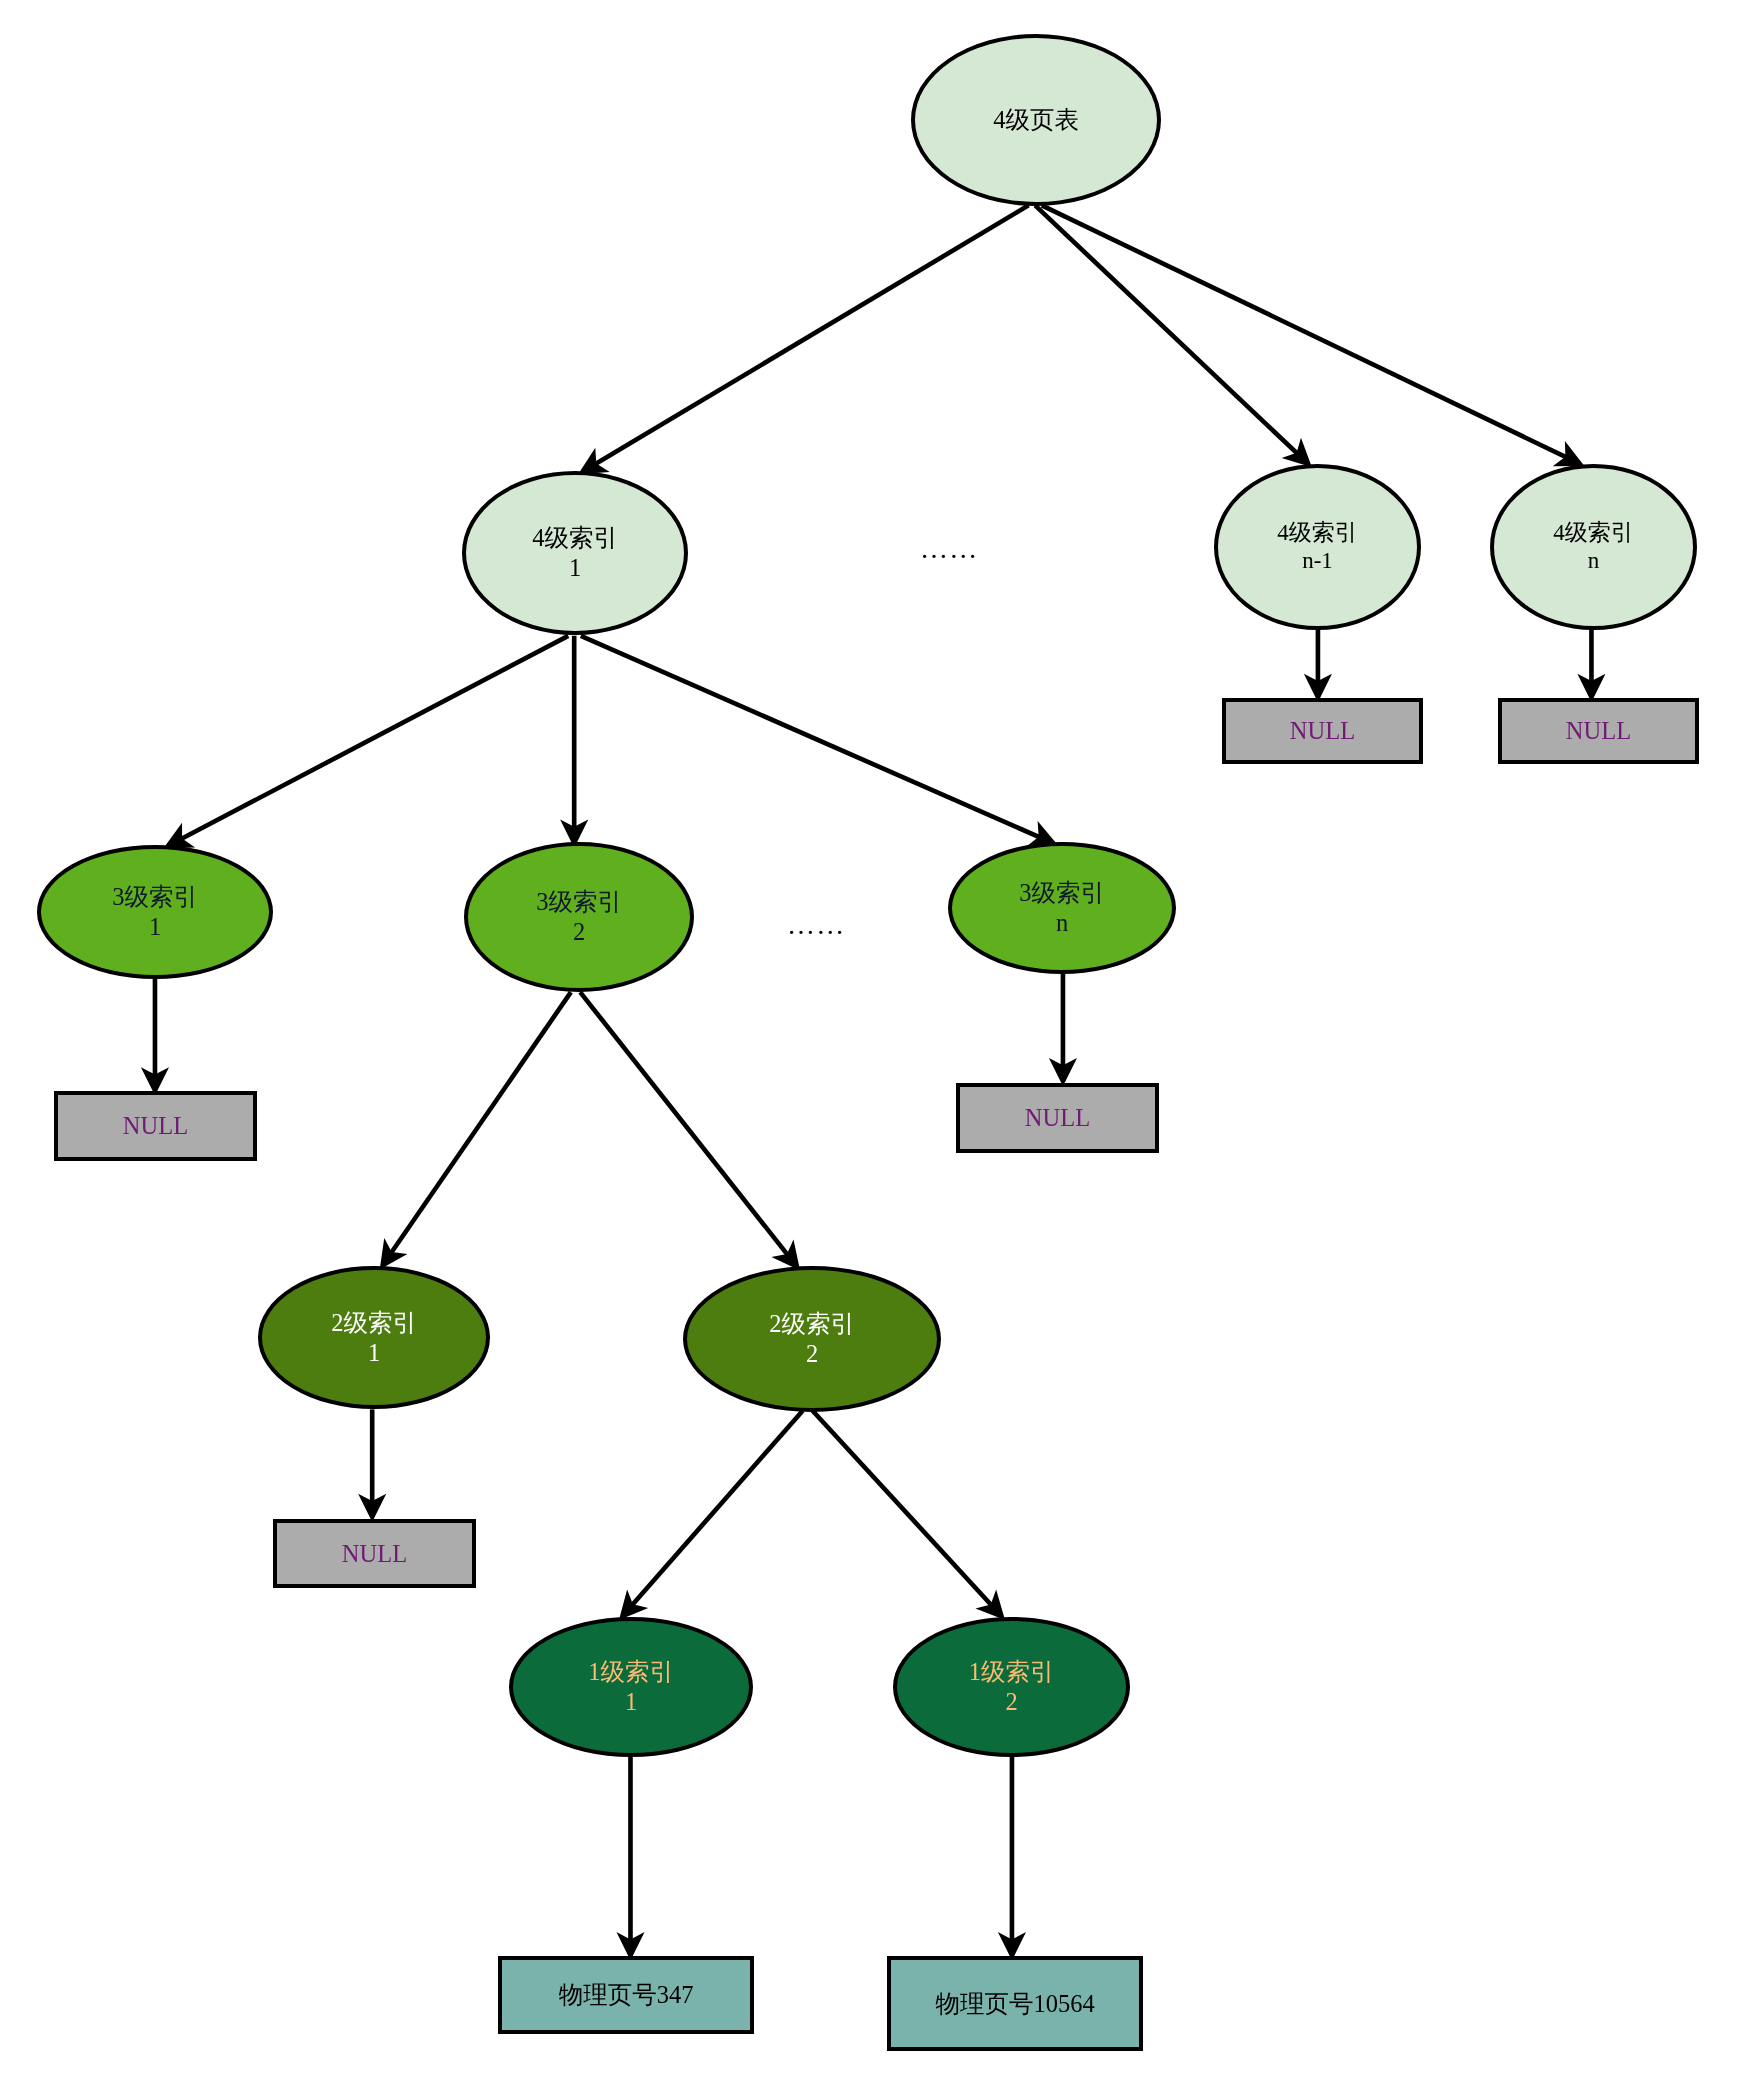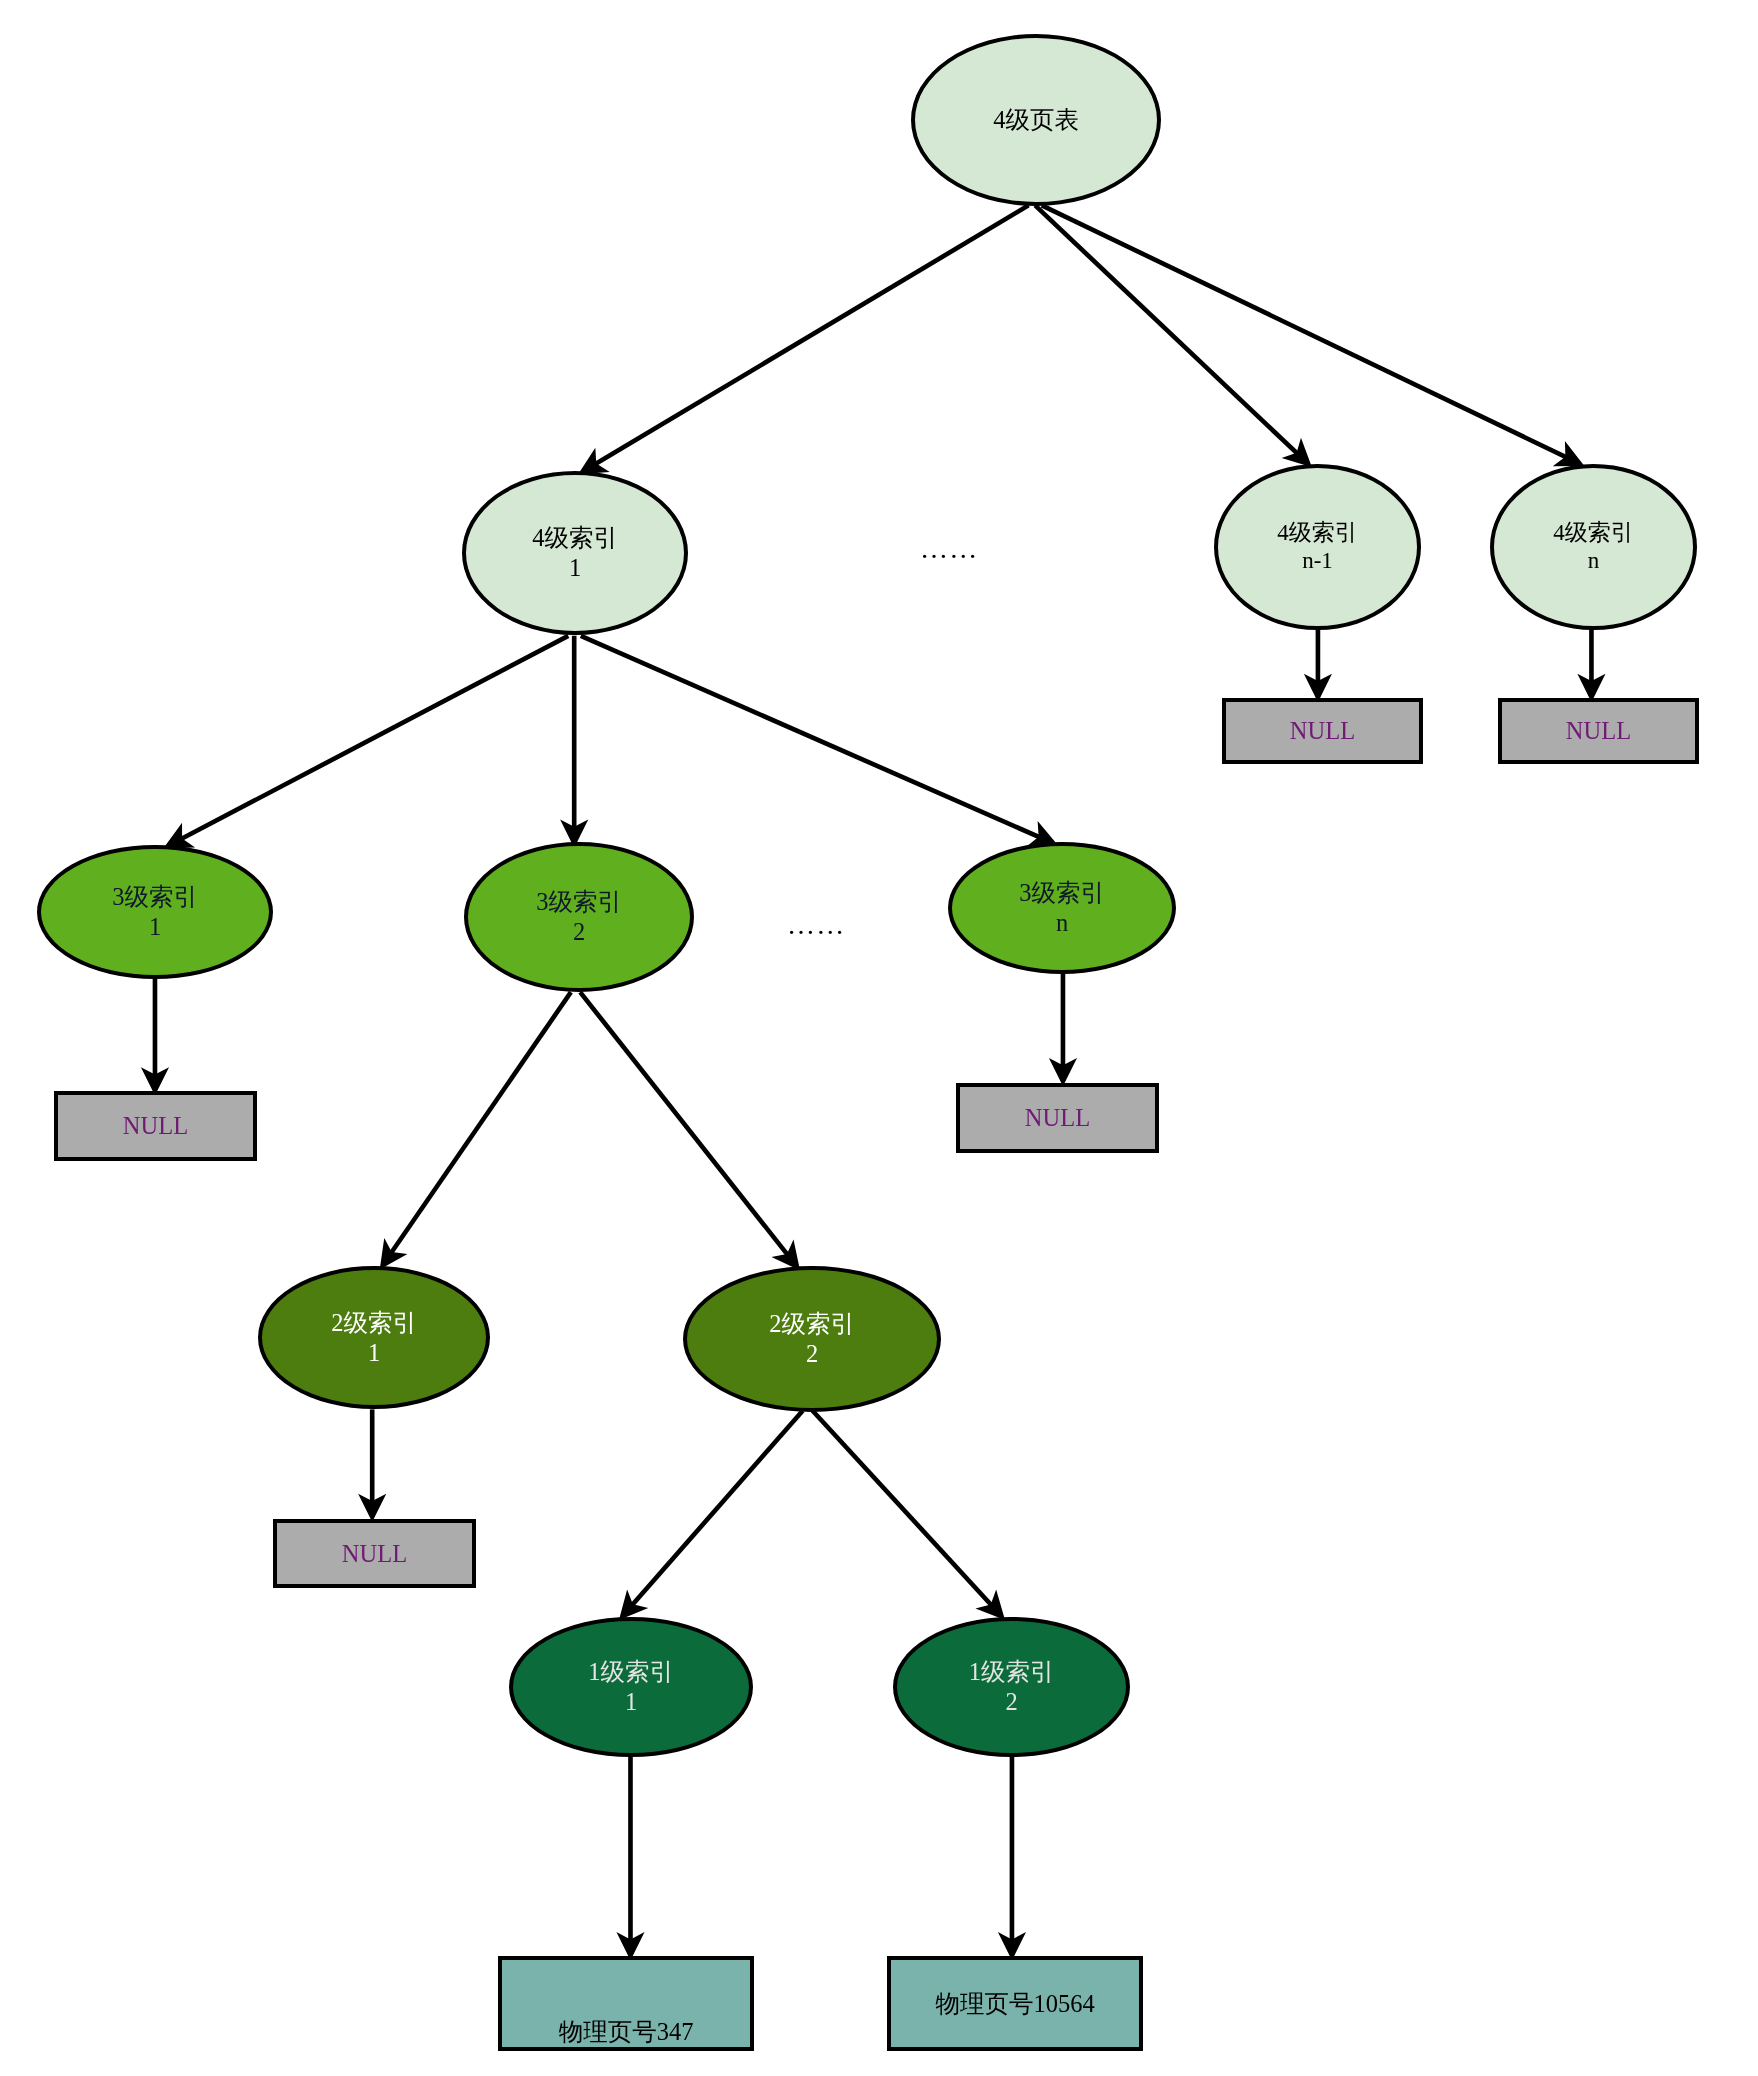--- a/index.html
+++ b/index.html
@@ -7,21 +7,21 @@
          font-family:Liberation Serif, serif;overflow:hidden;}
   #edges{position:absolute;left:0;top:0;width:1759px;height:2077px;}
   .node{position:absolute;box-sizing:border-box;display:flex;align-items:center;
         justify-content:center;text-align:center;line-height:1.22;}
   .ell{border:4.6px solid #000000;border-radius:50%;}
   .rect{border:4.6px solid #000000;}
   .lbl{white-space:pre-line;}
   .ell.lvl4{background:#d5e8d4;color:#000000;}
   .ell.lvl3{background:#5faf1e;color:#0f172a;}
   .ell.lvl2{background:#4d7c0f;color:#ffffff;}
-  .ell.lvl1{background:#0b6b3a;color:#e5e5e5;}
+  .ell.lvl1{background:#0b6b3a;color:#fdba74;}
   .rect.nullbox{background:#acacac;color:#701a75;text-align:right;}
   .rect.ppn{background:#7ab3ab;color:#000000;}
   .dots{position:absolute;color:#000000;letter-spacing:1.3px;}
 </style>
 </head>
 <body>
 
 <div id="stage">
 
   <svg id="edges" viewBox="0 0 2656 3136" xmlns="http://www.w3.org/2000/svg">
@@ -129,21 +129,21 @@
   <div class="node ell lvl1" style="left:509px;top:1617px;width:244px;height:140px;font-size:24.5px;">
     <span class="lbl">1级索引
 1</span>
   </div>
 
   <div class="node ell lvl1" style="left:893px;top:1617px;width:237px;height:140px;font-size:24.5px;">
     <span class="lbl">1级索引
 2</span>
   </div>
 
-  <div class="node rect ppn" style="left:498px;top:1956px;width:256px;height:95px;font-size:24.5px;align-items:flex-end;">
+  <div class="node rect ppn" style="left:498px;top:1956px;width:256px;height:78px;font-size:24.5px;">
     <span class="lbl">物理页号347</span>
   </div>
 
   <div class="node rect ppn" style="left:887px;top:1956px;width:256px;height:95px;font-size:24.5px;">
     <span class="lbl">物理页号10564</span>
   </div>
 
 </div>
 
 

